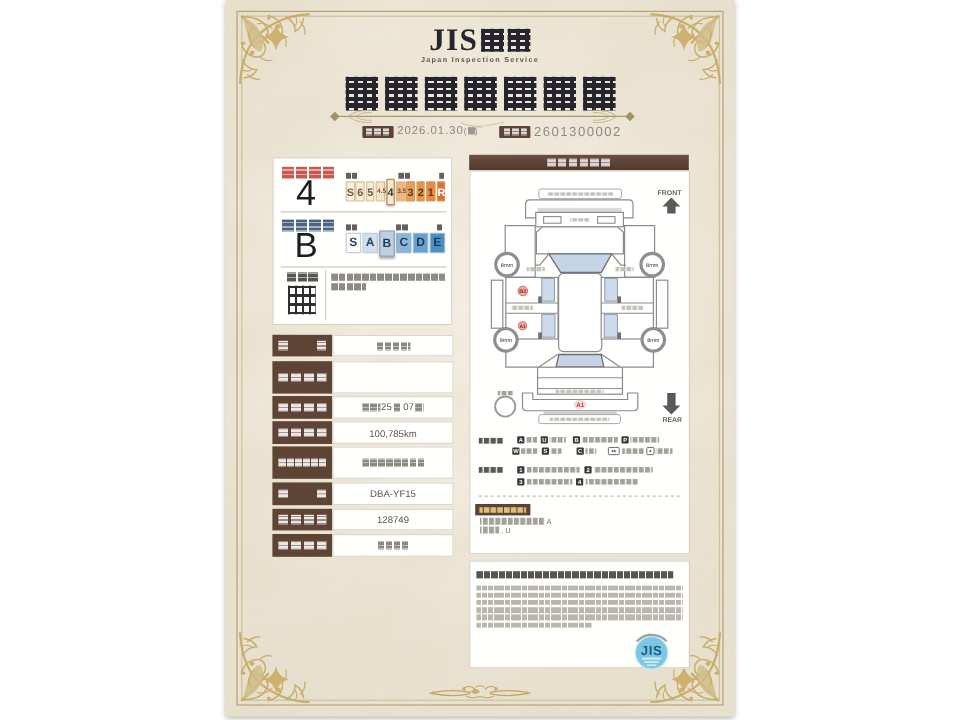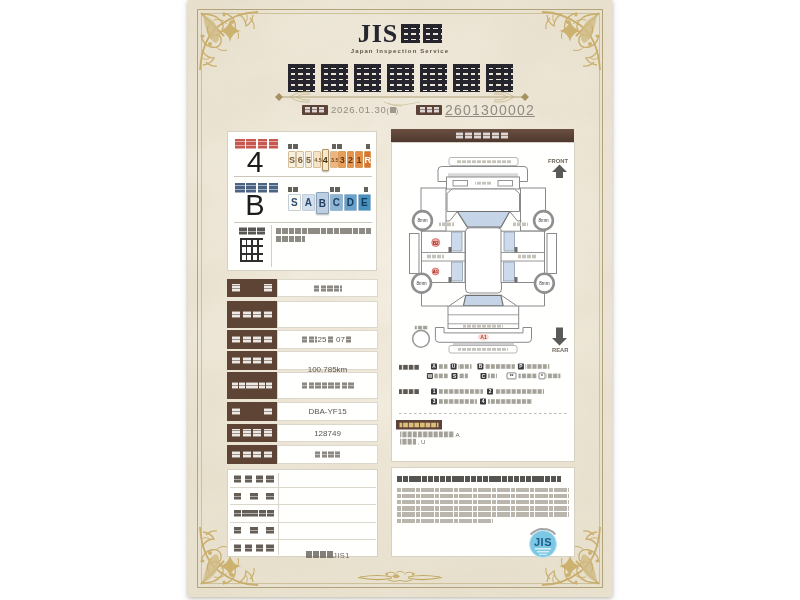--- a/index.html
+++ b/index.html
@@ -103,21 +103,21 @@
 </svg>
 
 <div class="chip" style="left:114px;top:104.5px;width:26px;height:10px;"></div>
 <div class="jt txb" style="left:117px;top:106.5px;width:20px;height:6px;--c:rgba(255,255,255,.92);--a:5.2px;--s:7px;"></div>
 
 <div class="abs num" style="left:143px;top:104.5px;font-size:9.5px;line-height:10.5px;letter-spacing:.8px;">2026.01.30<span style="font-size:7px;">(</span><span class="jt" style="position:relative;display:inline-block;width:6px;height:6px;--c:#8f8b84;--a:6px;--s:6px;"></span><span style="font-size:7px;">)</span></div>
 
 <div class="chip" style="left:228px;top:104.5px;width:26px;height:10px;"></div>
 <div class="jt txb" style="left:231.5px;top:106.5px;width:19px;height:6px;--c:rgba(255,255,255,.92);--a:5.2px;--s:7px;"></div>
 
-<div class="abs num" style="left:257px;top:104.5px;font-size:14px;line-height:10.5px;letter-spacing:1.2px;text-decoration:underline;">2601300002</div>
+<div class="abs num" style="left:257px;top:104.5px;font-size:11px;line-height:10.5px;letter-spacing:1.2px;">2601300002</div>
 
 <div class="panel" style="left:39px;top:131px;width:150px;height:140px;">
 
  <div class="jt tx" style="left:7px;top:7px;width:44px;height:10px;--c:#bf3a31;--a:9.6px;--s:11.3px;"></div>
 
  <div class="abs" style="left:10px;top:13px;width:34px;height:30px;font-size:30px;color:#1d1d1d;text-align:center;">4</div>
 
  <div class="jt" style="left:60px;top:12px;width:10px;height:4.5px;--c:#4a453e;--a:4.3px;--s:5.4px;"></div>
  <div class="jt" style="left:104px;top:12px;width:10px;height:4.5px;--c:#4a453e;--a:4.3px;--s:5.4px;"></div>
  <div class="jt" style="left:138px;top:12px;width:5px;height:4.5px;--c:#4a453e;--a:4.3px;--s:5.4px;"></div>
@@ -185,21 +185,21 @@
       <div style="position:absolute;left:50px;top:51px;width:101px;height:19px;display:flex;align-items:center;justify-content:center;">
         <span class="vb" style="width:15px;margin-right:1px;"></span>
         <span style="font-size:8px;color:#5a564f;">25</span>
         <span class="vb" style="width:7.5px;margin:0 1px;"></span>
         <span style="font-size:8px;color:#5a564f;">07</span>
         <span class="vb" style="width:7.5px;margin-left:1px;"></span>
       </div>
       <div style="position:absolute;left:0;top:72px;width:50px;height:19px;background:#5d4435;"></div>
       <div style="position:absolute;left:5px;top:77.9px;width:40px;height:7.2px;background:repeating-linear-gradient(0deg,rgba(93,68,53,.55) 0 1px,rgba(93,68,53,0) 1px 3.1px),repeating-linear-gradient(90deg,rgba(255,255,255,.88) 0 8px,transparent 8px 10.7px);"></div>
       <div style="position:absolute;left:50px;top:72px;width:101px;height:19px;background:#fffffe;border:1px solid #ddd8cd;box-sizing:border-box;"></div>
-      <div style="position:absolute;left:50px;top:72px;width:101px;height:36px;display:flex;align-items:center;justify-content:center;">
+      <div style="position:absolute;left:50px;top:72px;width:101px;height:20px;display:flex;align-items:center;justify-content:center;">
         <span style="font-size:8px;color:#5a564f;">100,785km</span>
       </div>
       <div style="position:absolute;left:0;top:93px;width:50px;height:27px;background:#5d4435;"></div>
       <div style="position:absolute;left:5px;top:102.9px;width:40px;height:7.2px;background:repeating-linear-gradient(0deg,rgba(93,68,53,.55) 0 1px,rgba(93,68,53,0) 1px 3.1px),repeating-linear-gradient(90deg,rgba(255,255,255,.88) 0 6px,transparent 6px 6.8px);"></div>
       <div style="position:absolute;left:50px;top:93px;width:101px;height:27px;background:#fffffe;border:1px solid #ddd8cd;box-sizing:border-box;"></div>
       <div style="position:absolute;left:50px;top:93px;width:101px;height:27px;display:flex;align-items:center;justify-content:center;">
         <span class="vb" style="width:52px;height:6.5px;"></span>
       </div>
       <div style="position:absolute;left:0;top:123px;width:50px;height:19px;background:#5d4435;"></div>
       <div style="position:absolute;left:5px;top:128.9px;width:40px;height:7.2px;background:repeating-linear-gradient(0deg,rgba(93,68,53,.55) 0 1px,rgba(93,68,53,0) 1px 3.1px),repeating-linear-gradient(90deg,rgba(255,255,255,.88) 0 8px,transparent 8px 32px);"></div>
@@ -214,39 +214,20 @@
         <span style="font-size:8px;color:#5a564f;">128749</span>
       </div>
       <div style="position:absolute;left:0;top:166px;width:50px;height:19px;background:#5d4435;"></div>
       <div style="position:absolute;left:5px;top:171.9px;width:40px;height:7.2px;background:repeating-linear-gradient(0deg,rgba(93,68,53,.55) 0 1px,rgba(93,68,53,0) 1px 3.1px),repeating-linear-gradient(90deg,rgba(255,255,255,.88) 0 8px,transparent 8px 10.7px);"></div>
       <div style="position:absolute;left:50px;top:166px;width:101px;height:19px;background:#fffffe;border:1px solid #ddd8cd;box-sizing:border-box;"></div>
       <div style="position:absolute;left:50px;top:166px;width:101px;height:19px;display:flex;align-items:center;justify-content:center;">
         <span class="vb" style="width:26px;"></span>
       </div>
     </div>
 
-<div class="panel" style="left:39px;top:469px;width:151px;height:88px;" id="atable">
-
- <div class="abs" style="left:50px;top:3px;height:82px;border-left:1px solid #dcd7cc;"></div>
-
- <div class="abs" style="left:2px;top:17.2px;width:146px;border-top:1px solid #dcd7cc;"></div>
- <div class="abs" style="left:2px;top:34.4px;width:146px;border-top:1px solid #dcd7cc;"></div>
- <div class="abs" style="left:2px;top:51.6px;width:146px;border-top:1px solid #dcd7cc;"></div>
- <div class="abs" style="left:2px;top:68.8px;width:146px;border-top:1px solid #dcd7cc;"></div>
-
- <div class="jt tx" style="left:6px;top:5px;width:40px;height:7.5px;--c:#4b433b;--a:7.5px;--s:10.8px;"></div>
- <div class="jt tx" style="left:6px;top:22.5px;width:40px;height:7.5px;--c:#4b433b;--a:7.5px;--s:16.2px;"></div>
- <div class="jt tx" style="left:6px;top:39.5px;width:40px;height:7.5px;--c:#4b433b;--a:7.5px;--s:8.2px;"></div>
- <div class="jt tx" style="left:6px;top:56.5px;width:40px;height:7.5px;--c:#4b433b;--a:7.5px;--s:16.2px;"></div>
- <div class="jt tx" style="left:6px;top:74px;width:40px;height:7.5px;--c:#4b433b;--a:7.5px;--s:10.8px;"></div>
-
- <div class="abs" style="left:51px;top:73.5px;width:98px;text-align:center;">
-  <span class="jt" style="position:relative;display:inline-block;width:27px;height:7px;--c:#6e6a63;--a:6px;--s:6.9px;"></span><span style="font-size:7.5px;color:#6e6a63;letter-spacing:.5px;">JIS1</span>
- </div>
-</div>
 
 <div class="abs" style="left:203px;top:129px;width:183px;height:12.5px;background:linear-gradient(#6b4f41,#4e382e);"></div>
 <div class="jt txb" style="left:268px;top:131.5px;width:53px;height:7.5px;--c:rgba(255,255,255,.92);--a:7px;--s:9px;"></div>
 
 <div class="panel" style="left:203px;top:141.5px;width:184px;height:320.5px;">
 <svg width="182" height="318" viewBox="0 0 182 318" style="position:absolute;left:0;top:0;">
 <defs>
  <pattern id="ptG" width="5.2" height="6" patternUnits="userSpaceOnUse">
             <rect width="4.1" height="6" fill="#8d897f" fill-opacity="0.8"></rect>
           </pattern>

